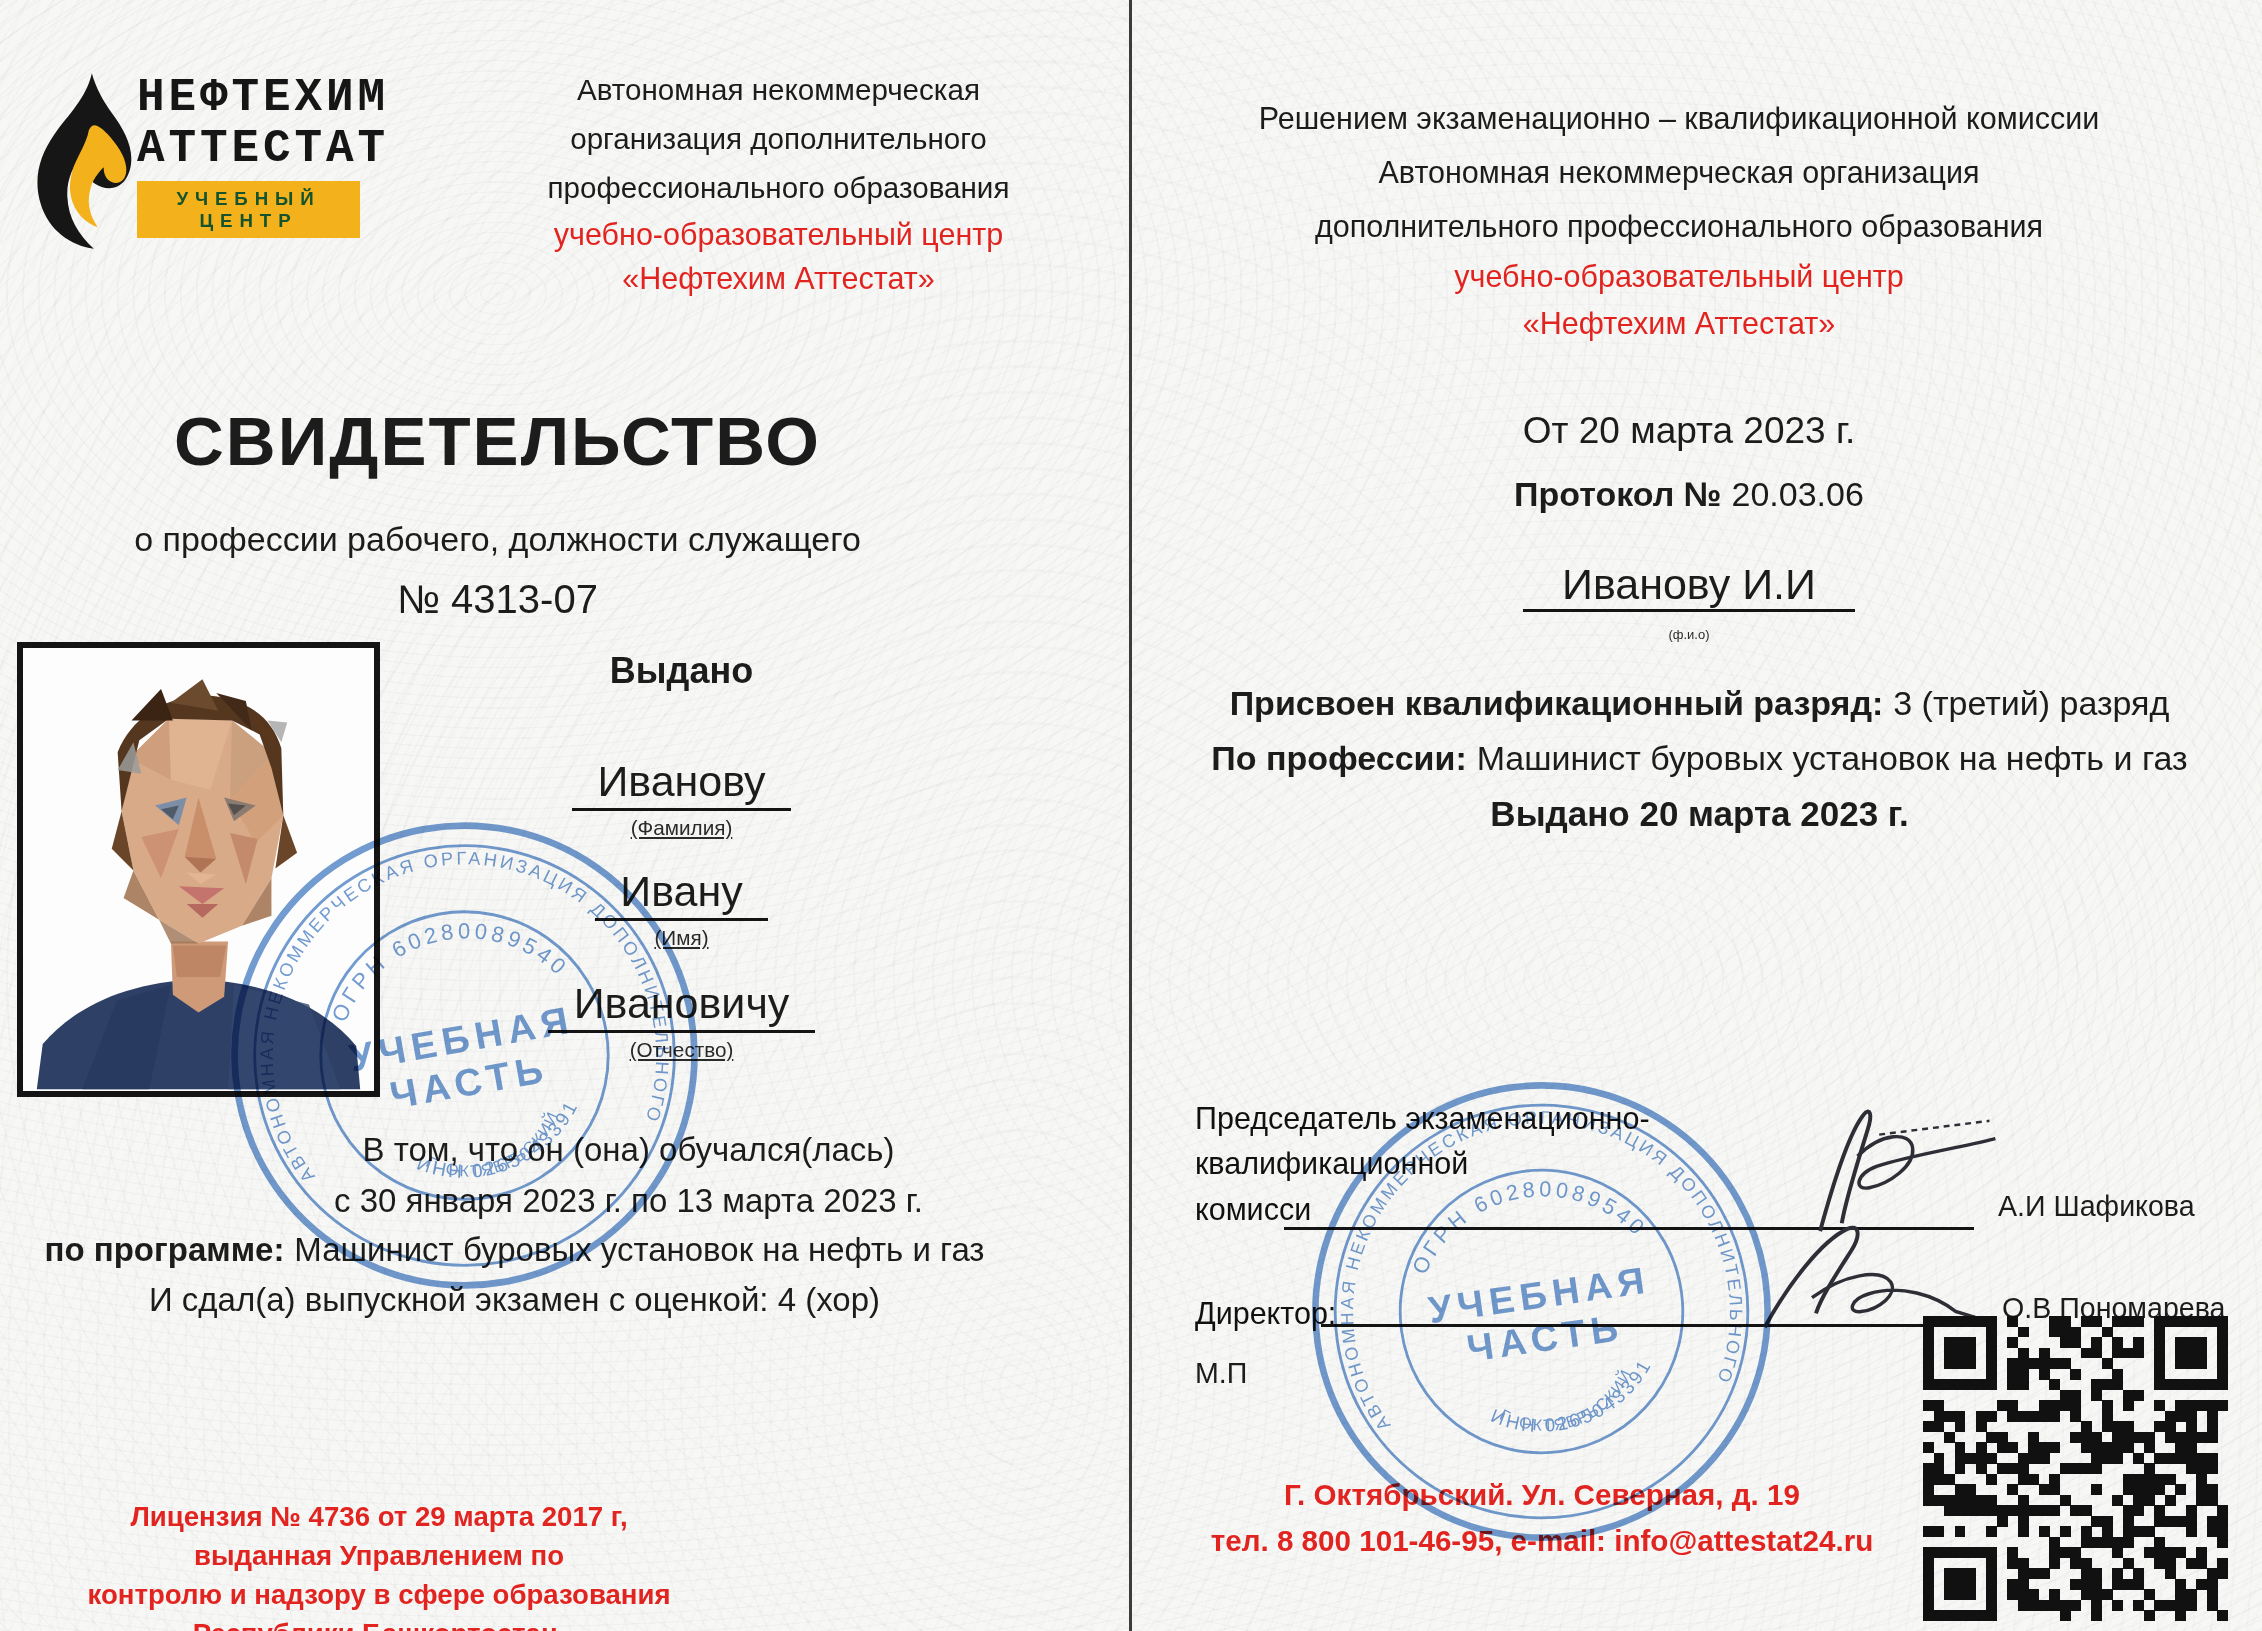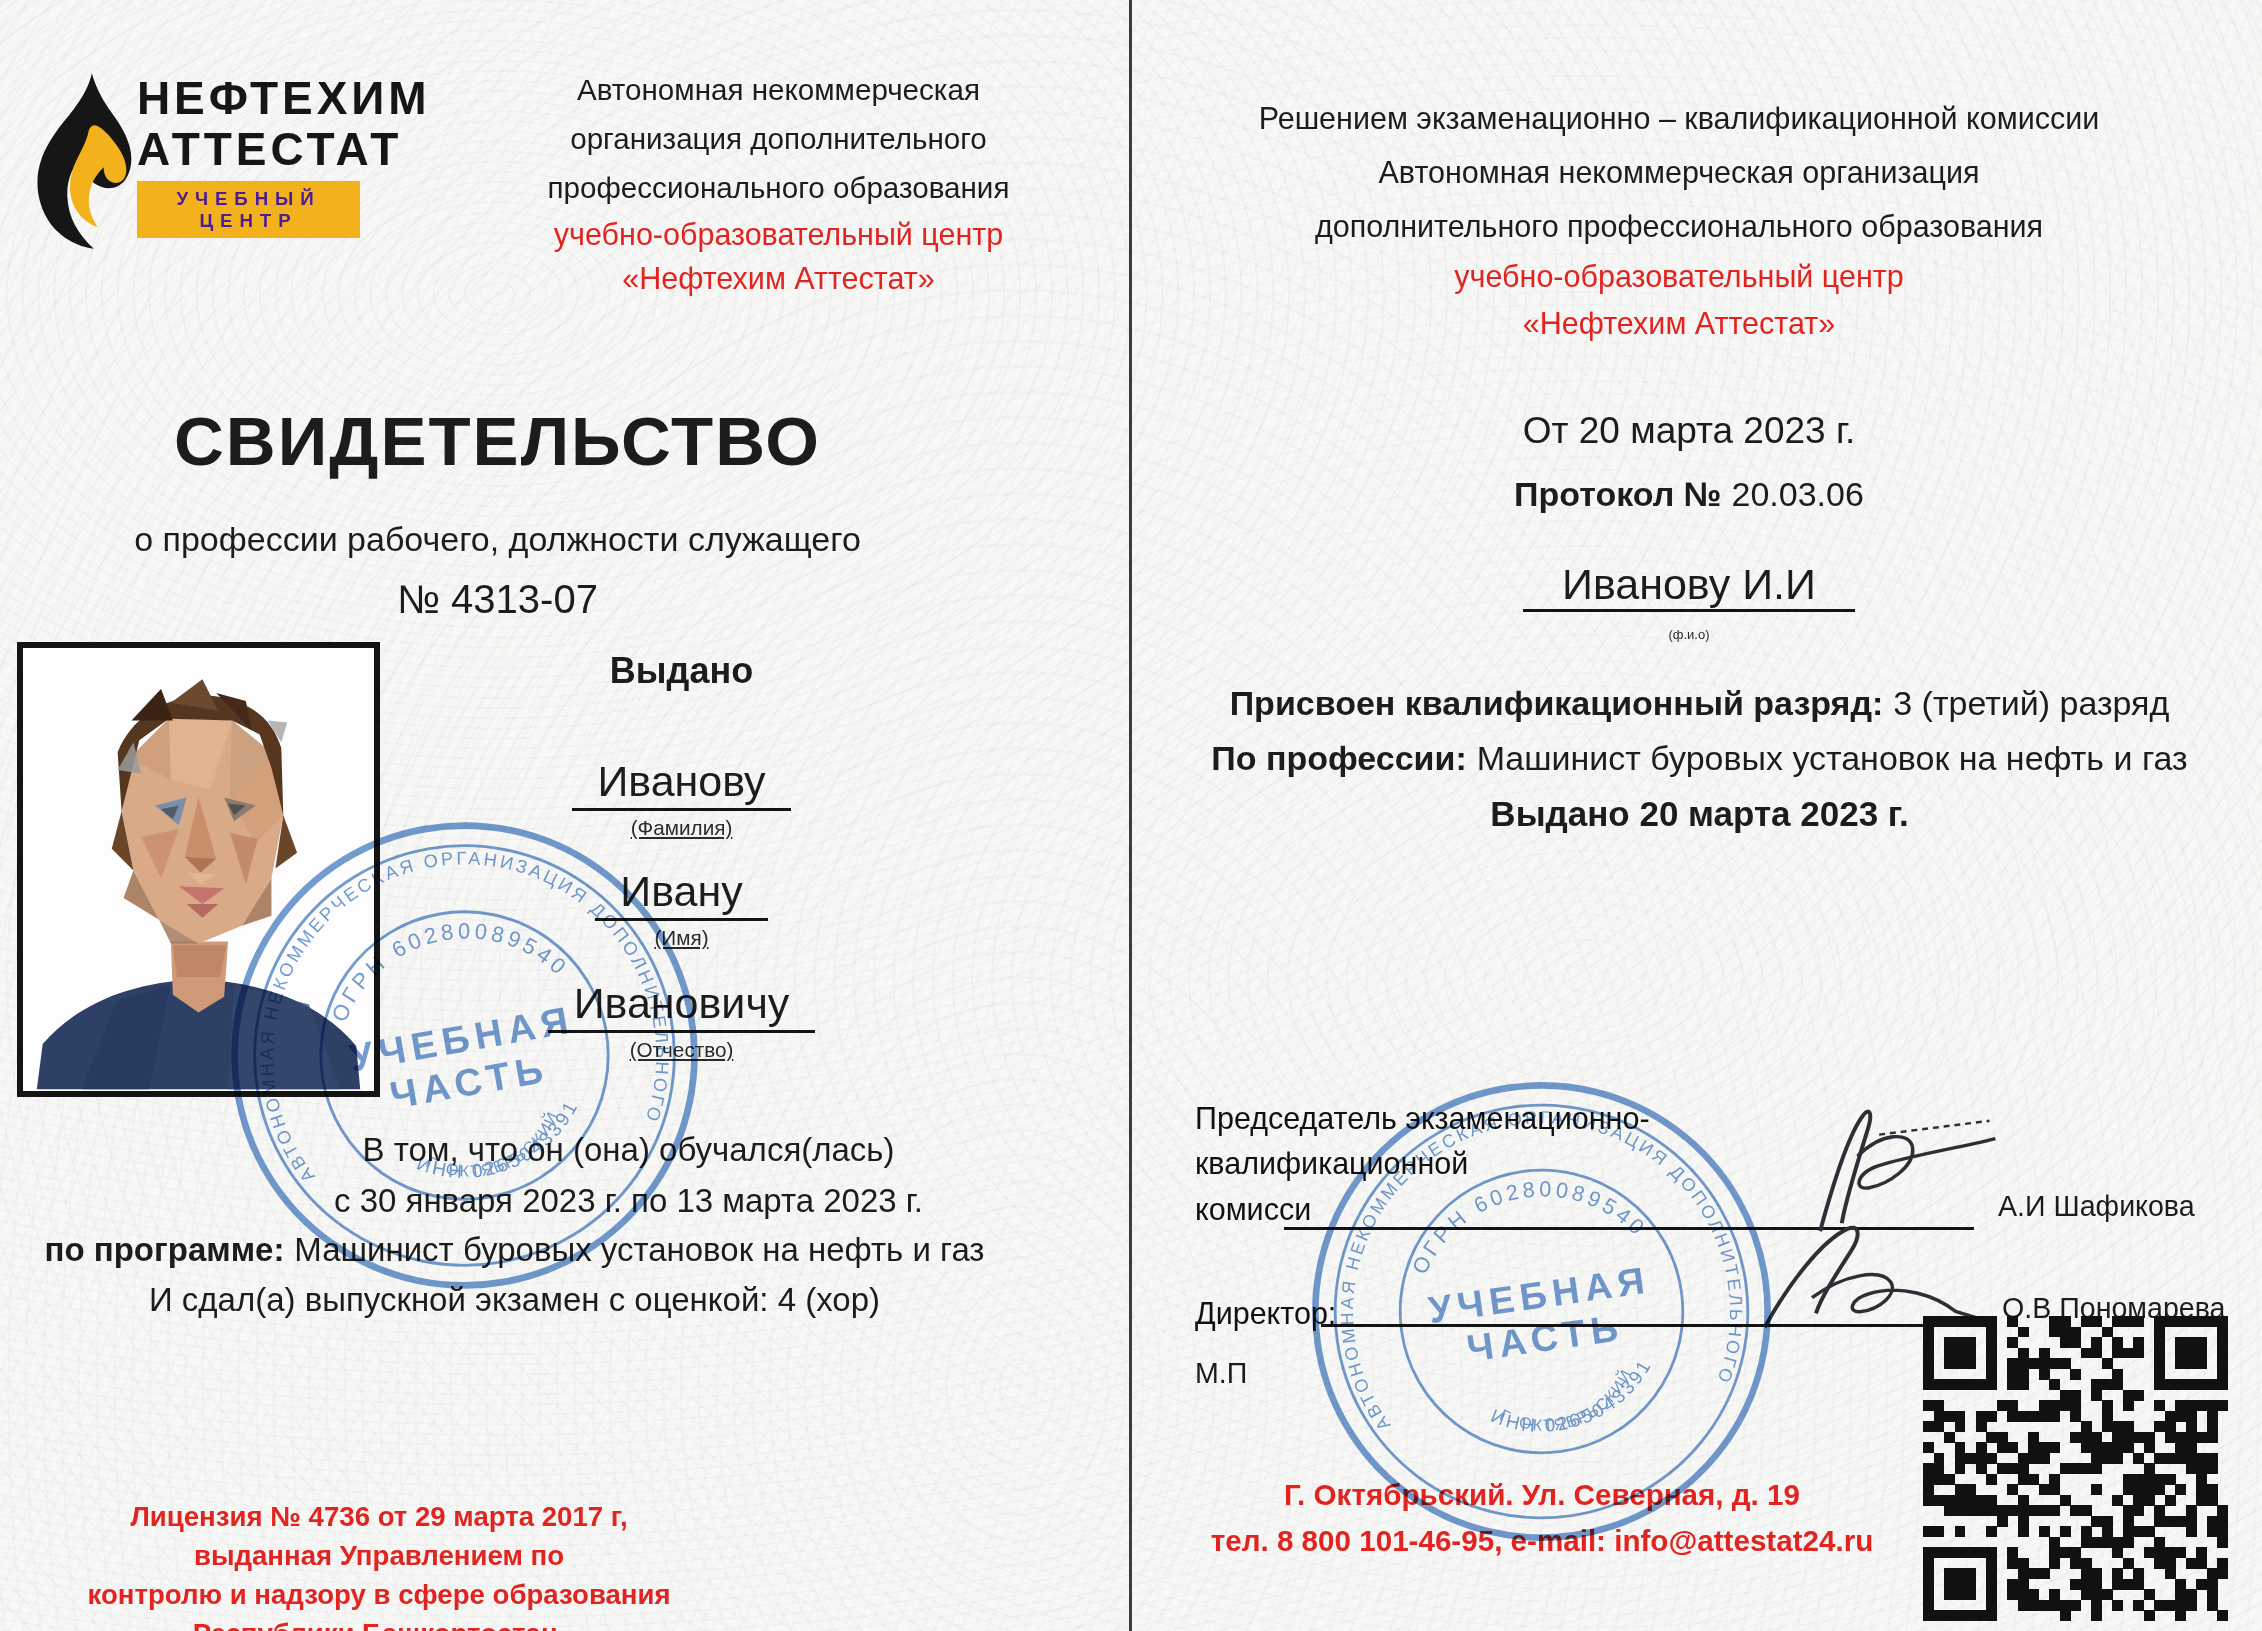--- a/index.html
+++ b/index.html
@@ -22,22 +22,22 @@
   .red{color:#e22420;}
   .lbl{font-weight:bold;margin-right:9.9px;}
 
   
   .divider{position:absolute;left:1129px;top:0;width:3px;height:1631px;background:#3c3c3c;}
 
   
   .logo-wrap{left:35px;top:67px;width:325px;height:187px;}
   .logo-flame{position:absolute;left:0;top:3.9px;width:100px;height:179px;}
   .logo-text{position:absolute;left:102px;top:5.9px;width:223px;}
-  .logo-line{font-weight:bold;font-size:46px;letter-spacing:3.9px;line-height:51px;color:#161616;font-family:Liberation Sans, sans-serif;}
-  .logo-banner{margin-top:5.9px;background:#f3b11c;color:#4c1d95;font-weight:bold;font-size:18.7px;letter-spacing:6.9px;text-align:center;padding:6.9px 0 5.9px 0;}
+  .logo-line{font-weight:bold;font-size:46px;letter-spacing:3.9px;line-height:51px;color:#161616;font-family:Liberation Mono, monospace;}
+  .logo-banner{margin-top:5.9px;background:#f3b11c;color:#14532d;font-weight:bold;font-size:18.7px;letter-spacing:6.9px;text-align:center;padding:6.9px 0 5.9px 0;}
 
   
   .l-org{left:424px;top:65px;width:709px;}
   .l-org .ln{font-size:29.6px;line-height:49px;}
   .l-org .rln{font-size:30.5px;line-height:44px;}
 
   .l-title{left:0;top:402px;width:995px;font-size:69px;font-weight:bold;letter-spacing:2px;}
   .l-sub{left:0;top:520px;width:995px;font-size:34px;}
   .l-num{left:0;top:577px;width:995px;font-size:40px;}
 

